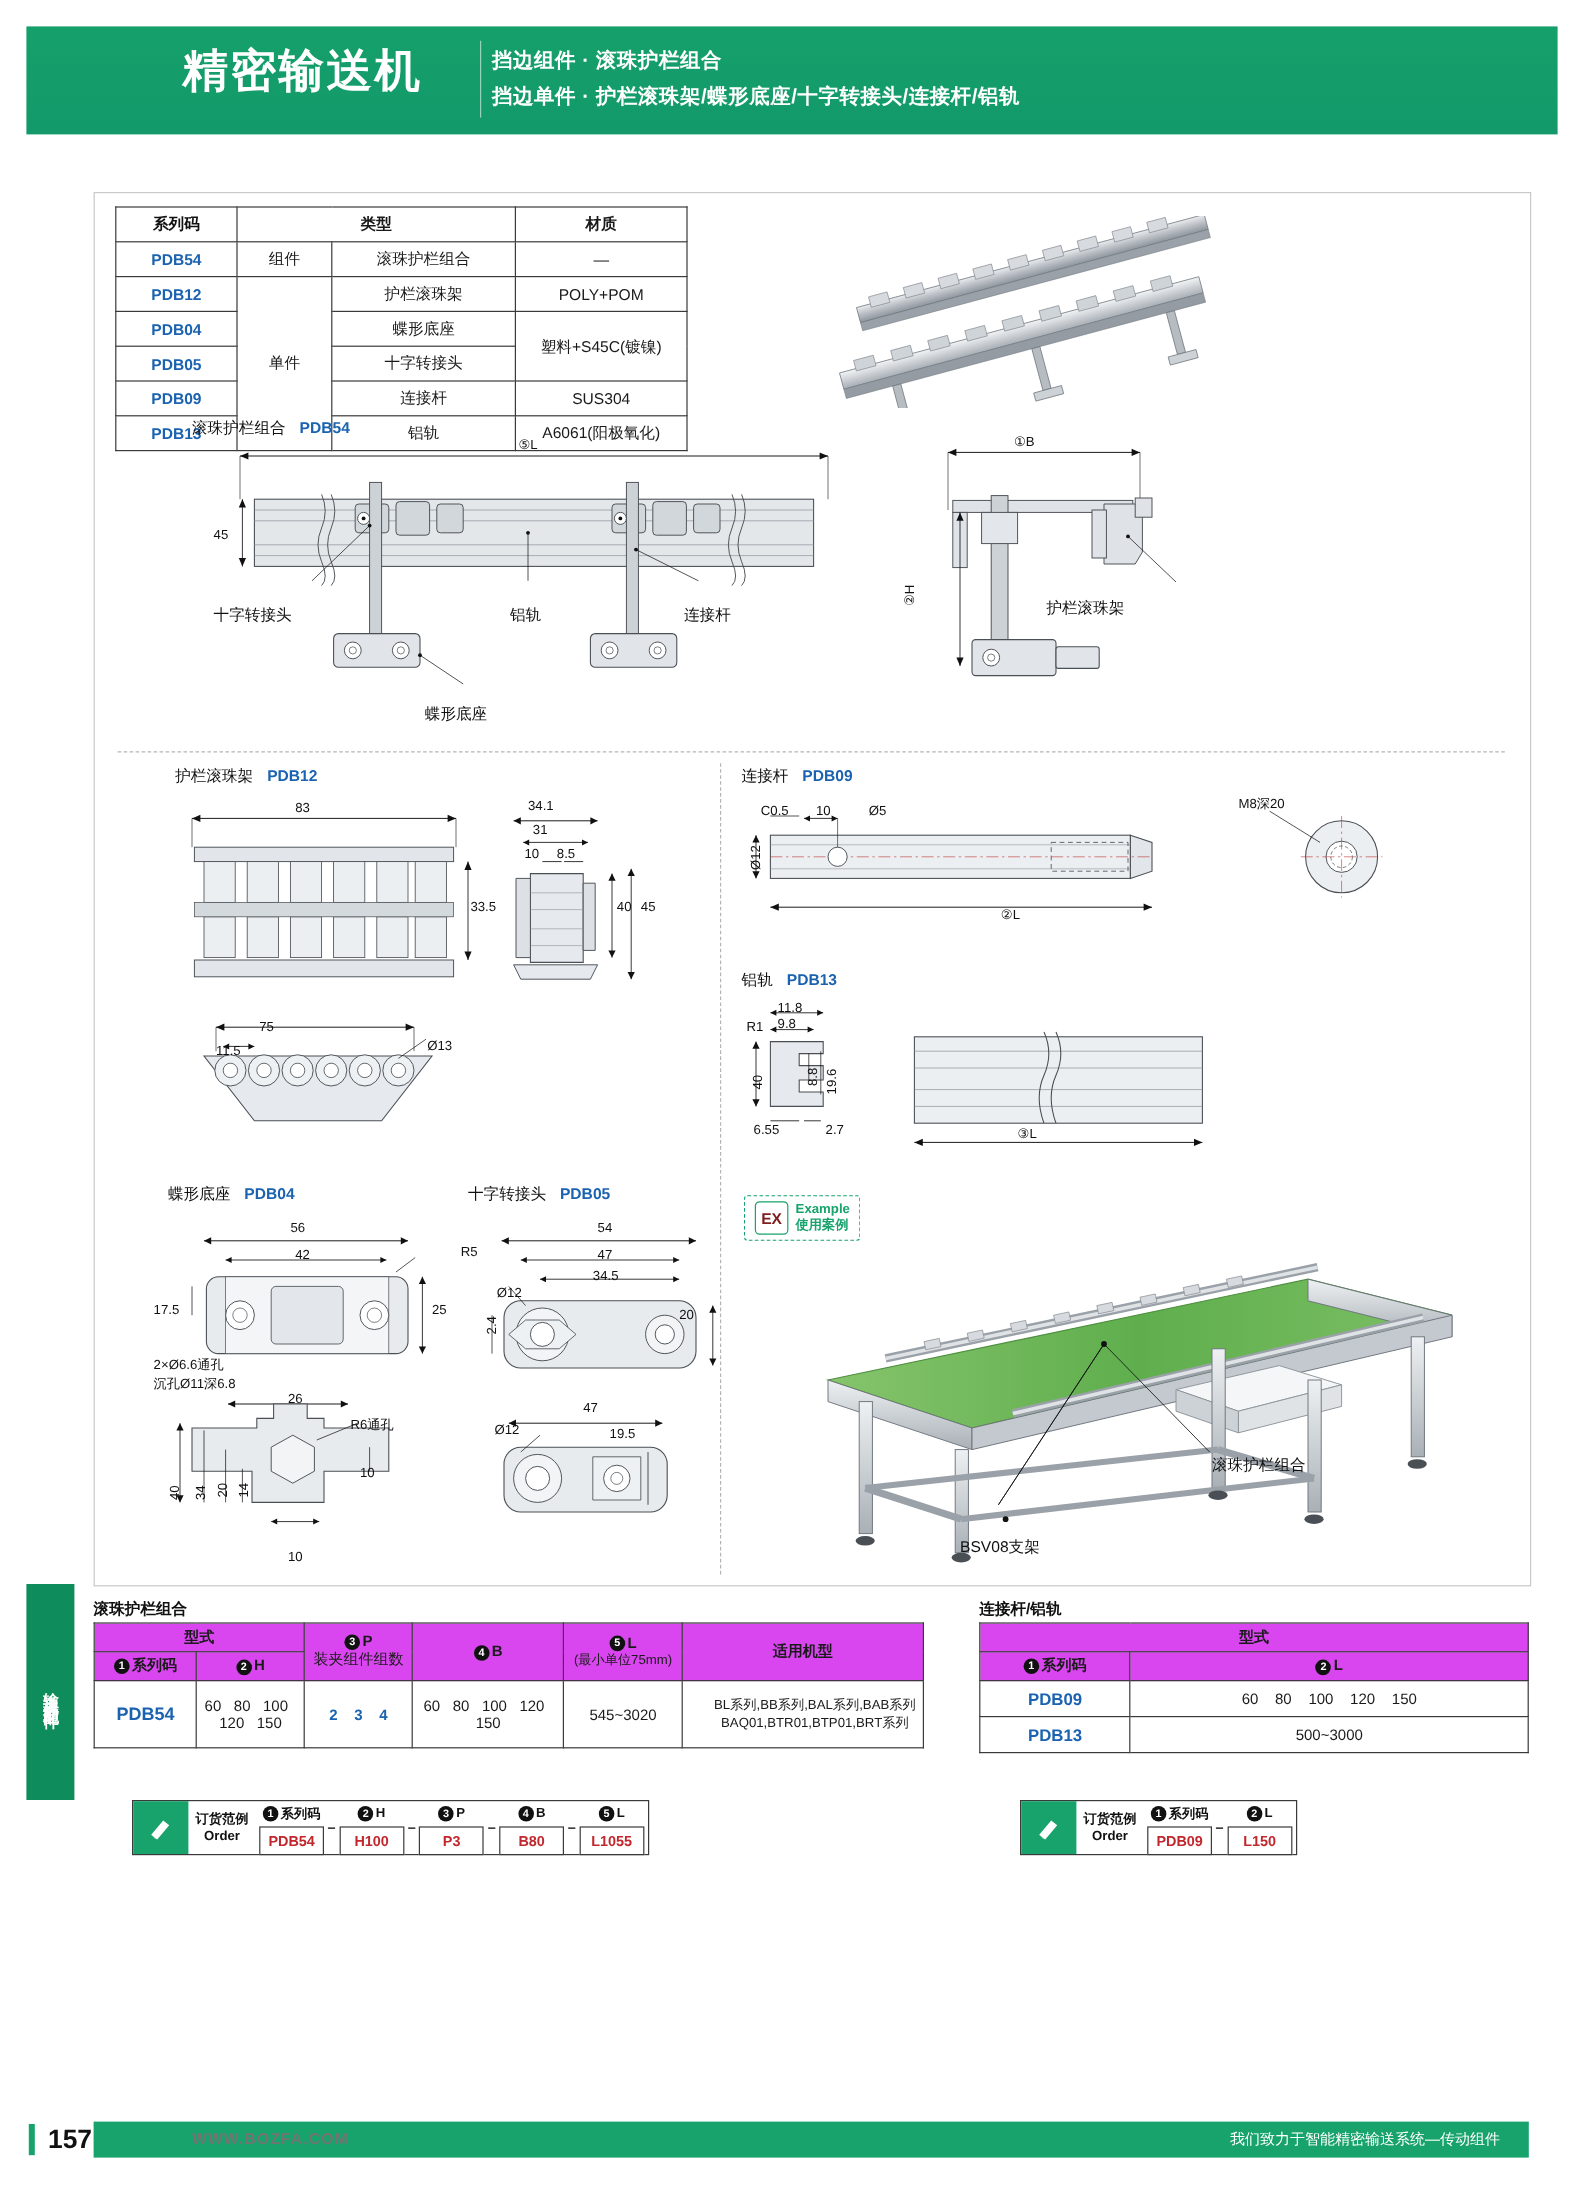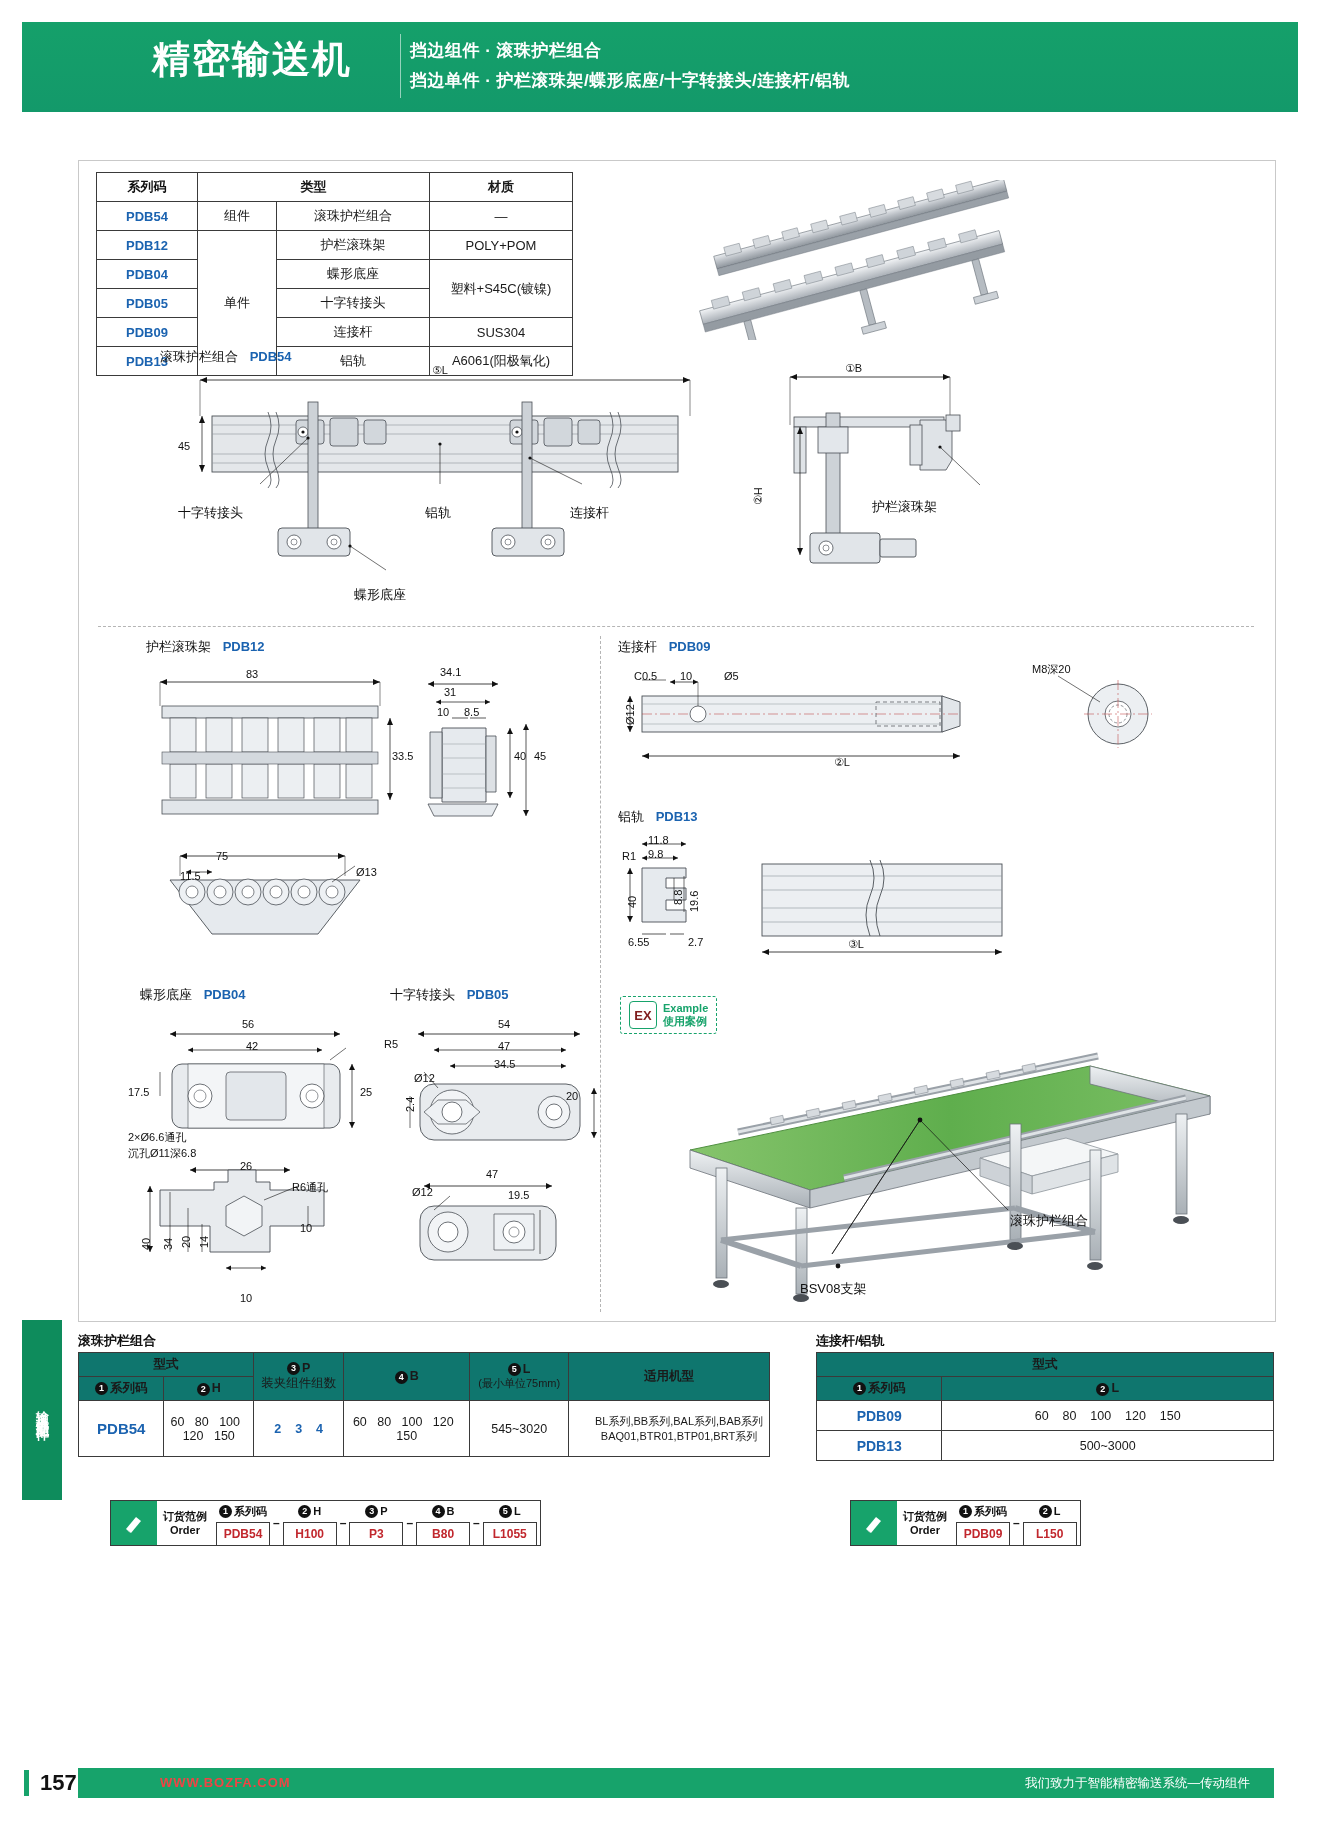--- a/index.html
+++ b/index.html
@@ -46,42 +46,42 @@
   .dim{position:absolute;font-size:11px;color:#111;white-space:nowrap;}
   .dimv{position:absolute;font-size:11px;color:#111;white-space:nowrap;transform:rotate(-90deg);transform-origin:left top;}
 
   
   .hsep{position:absolute;border-top:1px dashed #b5b5b5;}
   .vsep{position:absolute;border-left:1px dashed #b5b5b5;}
 
   
   .btbl{position:absolute;border-collapse:collapse;font-size:12.5px;}
   .btbl td{border:1px solid #3a3a3a;text-align:center;padding:3px 4px;}
-  .btbl td.hd{background:#0f766e;font-weight:bold;}
+  .btbl td.hd{background:#d946ef;font-weight:bold;}
   .tbl-title{position:absolute;font-size:13px;font-weight:bold;color:#111;}
   .pdbcode{color:#1b63b0;font-weight:bold;}
 
   .circ{display:inline-block;width:13px;height:13px;border-radius:50%;background:#111;color:#fff;
     font-size:9px;line-height:13px;text-align:center;vertical-align:middle;margin-right:2px;}
 
   
   .orderbox{position:absolute;border:1px solid #3a3a3a;display:flex;align-items:center;height:44px;background:#fff;}
   .orderpen{width:46px;height:44px;background:#17a36b;display:flex;align-items:center;justify-content:center;}
   .orderlabel{font-size:11px;color:#111;padding:0 6px;line-height:14px;text-align:center;font-weight:bold;}
   .ordercells{display:flex;align-items:center;font-size:12px;}
   .ordercells .cell{border:1px solid #3a3a3a;height:22px;min-width:52px;display:flex;align-items:center;
     justify-content:center;margin:0 3px;color:#c1272d;font-weight:bold;background:#fff;}
   .ordercells .cellhd{height:22px;min-width:52px;display:flex;align-items:center;justify-content:center;
     margin:0 3px;font-weight:bold;color:#111;font-size:11px;}
   .dash{font-weight:bold;}
 
   
   .footer{position:absolute;left:0;top:1760px;width:1320px;height:44px;}
   .footer-bar{position:absolute;left:78px;top:1768px;width:1196px;height:30px;background:#17a36b;}
-  .footer-url{position:absolute;left:160px;top:1775px;color:#ef4444;font-size:13px;font-weight:bold;letter-spacing:1px;}
+  .footer-url{position:absolute;left:160px;top:1775px;color:#737373;font-size:13px;font-weight:bold;letter-spacing:1px;}
   .footer-right{position:absolute;right:70px;top:1775px;color:#fff;font-size:12.5px;}
   .page-num{position:absolute;left:40px;top:1770px;font-size:22px;font-weight:bold;color:#111;}
   .page-tick{position:absolute;left:24px;top:1770px;width:5px;height:26px;background:#17a36b;}
 
   
   .exbadge{position:absolute;border:1px dashed #17a36b;border-radius:3px;padding:4px 8px;display:flex;align-items:center;}
   .exmark{width:26px;height:26px;border:1.5px solid #17a36b;border-radius:4px;color:#7f1d1d;font-weight:bold;
     font-size:13px;display:flex;align-items:center;justify-content:center;}
   .extext{margin-left:6px;font-size:11px;color:#17a36b;line-height:13px;font-weight:bold;}
 

